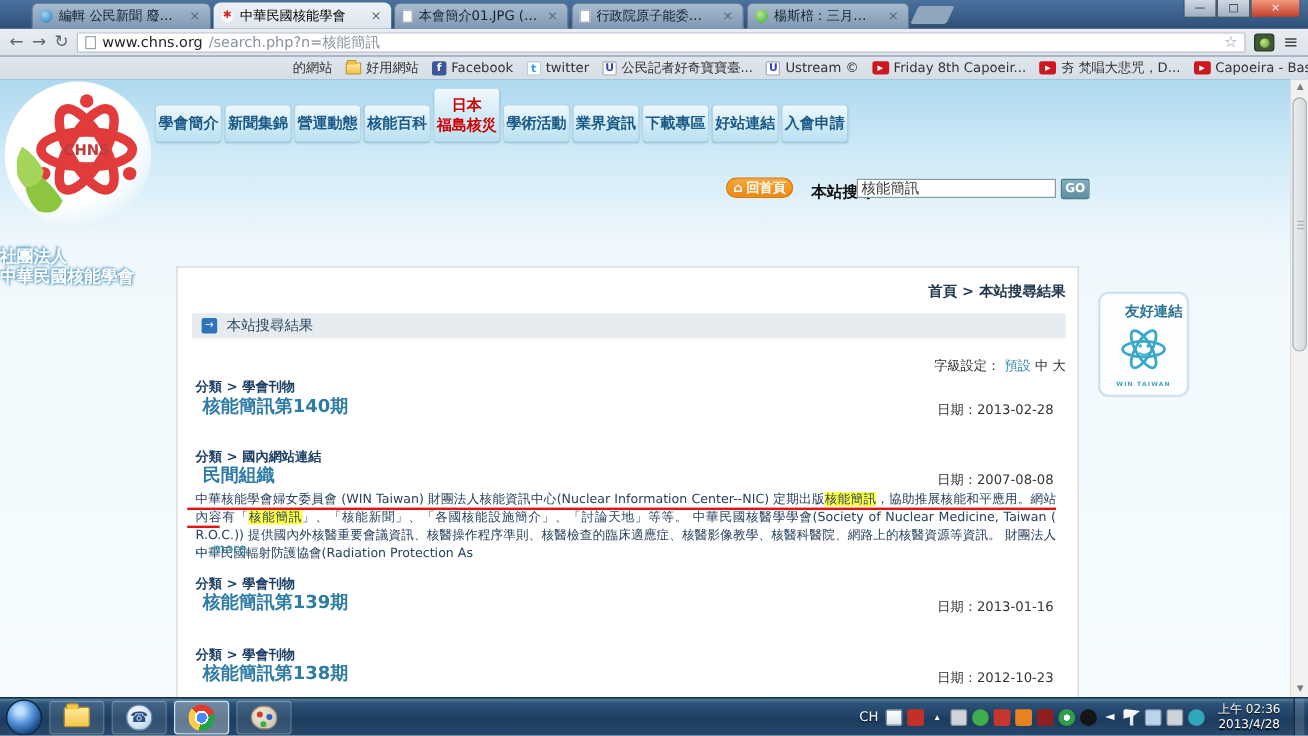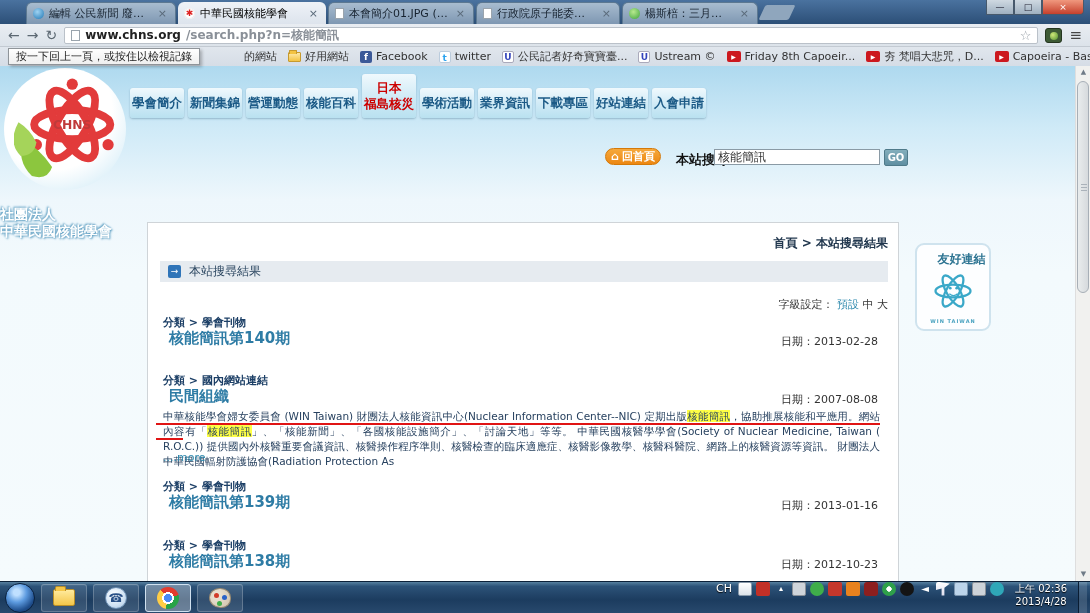--- a/index.html
+++ b/index.html
@@ -20,21 +20,21 @@
   .win-controls { position:absolute; top:0; right:6px; display:flex; z-index:5; }
   .win-btn { width:28px; height:15px; font-size:9px; line-height:14px; text-align:center;
     color:#fff; background:linear-gradient(#cfd9e2,#9fb0c0); border:1px solid #47596c; border-top:none; color:#223; }
   .win-btn.close { width:42px; background:linear-gradient(#f0987e,#c6402c); color:#fff; border-radius:0 0 4px 0; }
 
   .toolbar { position:absolute; top:24px; left:0; right:0; height:23px;
     background:linear-gradient(#e9edf2,#dce3ea); border-bottom:1px solid #c3cad2;
     display:flex; align-items:center; gap:7px; padding:0 8px; z-index:2; }
   .tool-ico { font-size:14px; color:#5b6771; line-height:1; }
   .urlbar { flex:1; height:17px; background:#fff; border:1px solid #bac1c9; border-radius:2px;
-    display:flex; align-items:center; gap:5px; padding:0 6px; font-size:12px;font-weight:bold; }
+    display:flex; align-items:center; gap:5px; padding:0 6px; font-size:12px; }
   .doc-ico { width:9px; height:11px; background:#fff; border:1px solid #9aa4ad; }
   .url-host { color:#222; }
   .url-path { color:#8a9098; }
   .ext-ico { width:17px; height:15px; background:#3d5a35; border-radius:3px; border:1px solid #24351f; position:relative; }
   .ext-ico:after { content:""; position:absolute; left:4px; top:3px; width:8px; height:8px; border-radius:50%;
     background:radial-gradient(circle at 35% 35%, #cfe87a, #4f8f2f); }
 
   .bookmarksbar { position:absolute; top:47px; left:0; right:0; height:19px;
     background:linear-gradient(#e0e6ed,#d6dde6); display:flex; align-items:center; gap:11px;
     padding:0 8px; font-size:11px; color:#333; z-index:1; white-space:nowrap; }
@@ -119,21 +119,21 @@
     display:flex; align-items:center; justify-content:center; }
   .task-app.active { background:rgba(255,255,255,.32); border:1px solid #cfe0ef; }
   .ic-explorer { width:22px; height:17px; background:linear-gradient(#ffeb9e,#f4c64a); border:1px solid #b98f28; border-radius:2px; position:relative; }
   .ic-explorer:before { content:""; position:absolute; top:-4px; left:1px; width:9px; height:4px; background:#f4c64a; border:1px solid #b98f28; border-bottom:none; border-radius:2px 2px 0 0; }
   .ic-phone { width:22px; height:22px; border-radius:50%; background:radial-gradient(circle at 40% 35%, #ffffff, #cfe2f4 60%, #9dbcd9); border:1px solid #6d8fb3; color:#274f86; font-size:12px; text-align:center; line-height:21px; }
   .ic-chrome { width:22px; height:22px; border-radius:50%;
     background:radial-gradient(circle at 50% 50%, #4a8af4 0 27%, #ffffff 27% 37%, rgba(0,0,0,0) 37%),
                conic-gradient(from -45deg, #e33b2e 0 33%, #27a347 33% 66%, #ffcd46 66% 100%); }
   .ic-paint { width:22px; height:20px; border-radius:50% 50% 46% 54%; background:radial-gradient(circle at 35% 35%, #efe8da, #cdbfa8); border:1px solid #9b8c73; position:relative; }
   .ic-paint:before { content:""; position:absolute; left:4px; top:4px; width:5px; height:5px; border-radius:50%; background:#d23c2a; box-shadow:8px 2px 0 #2a62c8, 3px 8px 0 #3fae4a; }
-  .tray { margin-left:auto; display:flex; align-items:flex-start; gap:4px; padding-right:3px; }
+  .tray { margin-left:auto; display:flex; align-items:center; gap:4px; padding-right:3px; }
   .tray-lang { color:#fff; font-size:11px; text-shadow:0 1px 1px #000; margin-right:2px; }
   .tico { width:14px; height:14px; border-radius:2px; }
   .clock { text-align:center; color:#fff; font-size:10px; line-height:13px; text-shadow:0 1px 1px #000; padding:0 7px; white-space:nowrap; }
   .show-desktop { width:9px; height:32px; background:rgba(255,255,255,.14); border-left:1px solid #0a1d33; }
 </style>
 </head>
 <body>
 
 <div class="screen">
 
@@ -216,21 +216,20 @@
     <span class="bm">
       <span class="fi-yt">▶</span>
       <span>夯 梵唱大悲咒，D...</span>
     </span>
     <span class="bm">
       <span class="fi-yt">▶</span>
       <span>Capoeira - Basic D...</span>
     </span>
 
   </div>
-  <div class="tooltip">按一下回上一頁，或按住以檢視記錄</div>
 
   <div class="page">
 
     <div class="logo-wrap">
       <div class="logo-circle">
         <svg width="112" height="112" viewBox="0 0 100 100">
           <ellipse cx="52" cy="46" rx="34" ry="13" fill="none" stroke="#e23b3b" stroke-width="7"></ellipse>
           <ellipse cx="52" cy="46" rx="34" ry="13" fill="none" stroke="#e23b3b" stroke-width="7" transform="rotate(60 52 46)"></ellipse>
           <ellipse cx="52" cy="46" rx="34" ry="13" fill="none" stroke="#e23b3b" stroke-width="7" transform="rotate(120 52 46)"></ellipse>
           <circle cx="52" cy="10" r="5" fill="#e23b3b"></circle>

